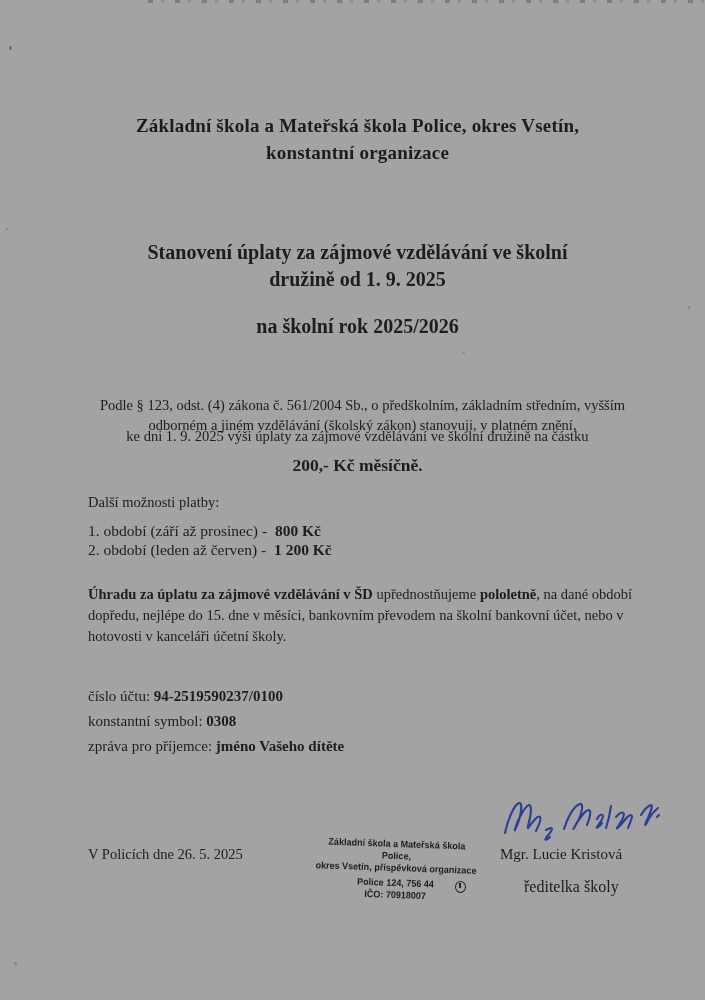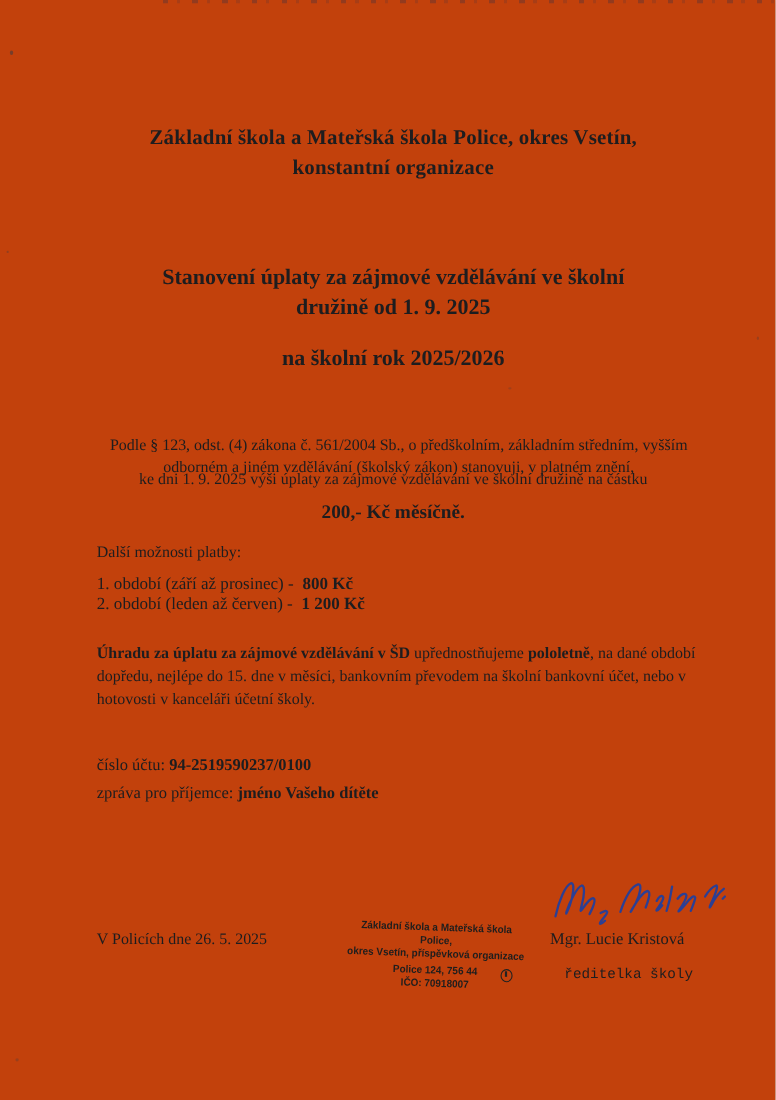--- a/index.html
+++ b/index.html
@@ -1,19 +1,19 @@
 <!DOCTYPE html>
 <html><head>
 <meta charset="utf-8">
 <style>
   html,body{margin:0;padding:0;background:#e8e8e8;}
   .page{
     position:relative;
     width:705px;height:1000px;
-    background:#c2410c;
+    background:#a3a3a3;
     font-family:"Liberation Serif", serif;
     color:#1d1d1f;
     overflow:hidden;
     margin:0 auto;
     box-shadow:0 0 4px rgba(0,0,0,.2);
   }
   
   .scan-noise-top{
     position:absolute;top:0;left:148px;right:0;height:3px;
     background:repeating-linear-gradient(90deg,
@@ -92,21 +92,21 @@
     content:"";position:absolute;left:3px;top:1px;width:1.6px;height:5px;background:#222;
   }
 
   .signature{
     position:absolute;top:793px;left:498px;width:168px;height:52px;
   }
   .sig-name{
     position:absolute;top:846px;left:500px;font-size:15px;
   }
   .sig-title{
-    position:absolute;top:878px;left:513px;font-size:13px;font-family:Liberation Mono, monospace;
+    position:absolute;top:878px;left:524px;font-size:16px;
   }
 </style>
 </head>
 <body>
 
 <div class="page">
 
   <div class="scan-noise-top"></div>
   <div class="speck s1"></div>
   <div class="speck s2"></div>
@@ -144,20 +144,23 @@
 
   <div class="payment-note">
     <span class="b">Úhradu za úplatu za zájmové vzdělávání v ŠD</span><span> upřednostňujeme </span><span class="b">pololetně</span><span>, na dané období dopředu, nejlépe do 15. dne v měsíci, bankovním převodem na školní bankovní účet, nebo v hotovosti v kanceláři účetní školy.</span>
   </div>
 
   <div class="account-block">
     <div>
       <span>číslo účtu: </span><span class="val">94-2519590237/0100</span>
     </div>
     <div>
+      <span>konstantní symbol: </span><span class="val">0308</span>
+    </div>
+    <div>
       <span>zpráva pro příjemce: </span><span class="val">jméno Vašeho dítěte</span>
     </div>
   </div>
 
   <div class="footer-date">V Policích dne 26. 5. 2025</div>
 
   <div class="stamp">
     <div>Základní škola a Mateřská škola Police,</div>
     <div>okres Vsetín, příspěvková organizace</div>
     <div class="stamp-line3">Police 124, 756 44</div>

